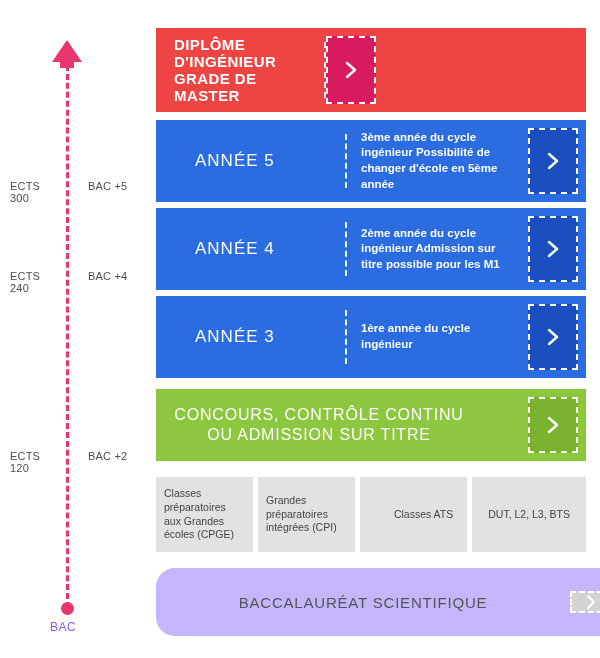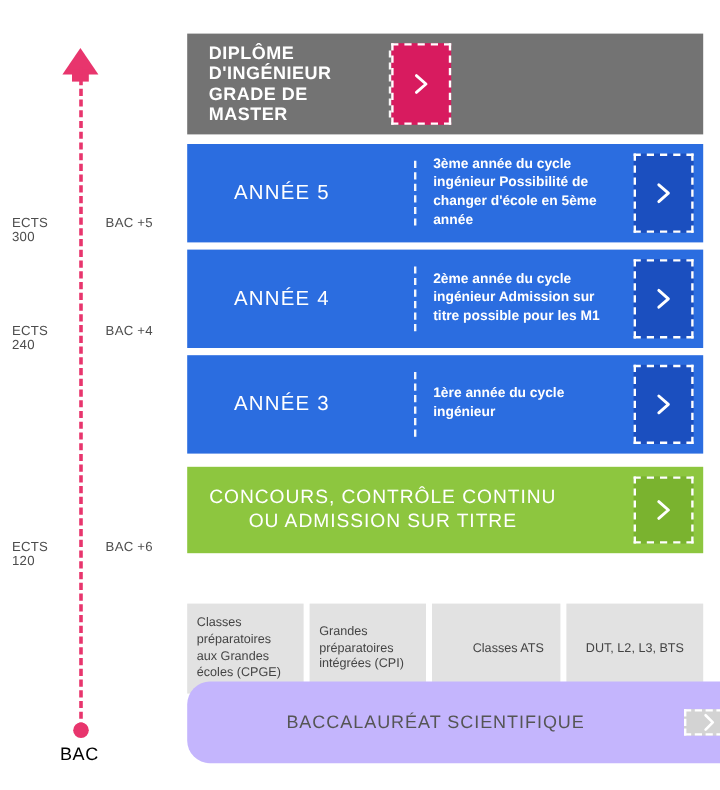--- a/index.html
+++ b/index.html
@@ -79,22 +79,22 @@
   .tick .bac {
     position: absolute;
     left: 88px;
     top: 0;
     text-align: left;
   }
   .bac-label {
     position: absolute;
     left: 50px;
     top: 592px;
-    font-size: 15px;
-    color: #000000;
+    font-size: 12px;
+    color: #8b5cf6;
     letter-spacing: .5px;
   }
 
   
   .rows {
     position: absolute;
     left: 156px;
     top: 0;
     width: 432px;
   }
@@ -137,21 +137,21 @@
     width: 50px;
     display: flex;
     align-items: center;
     justify-content: center;
     margin: 8px 8px 8px 0;
     border: 2px dashed #ffffff;
   }
   .chev-box svg { display: block; }
 
   
-  #row-master { background: #737373; height: 84px; top: 28px; }
+  #row-master { background: #ef4444; height: 84px; top: 28px; }
   #row-master .title { width: 168px; font-family: "Liberation Sans", sans-serif; font-size: 15px; font-weight: bold; letter-spacing: .4px; }
   #row-master .chev-box { background: #d81b5f; }
 
   
   .blue { background: #2b6de0; }
   .blue .title { width: 168px; font-size: 17px; letter-spacing: 1px; margin-left: 21px; }
   .blue .chev-box { background: #1b4fbf; }
 
   #row-a5 { height: 82px; top: 120px; }
   #row-a4 { height: 82px; top: 208px; }
@@ -179,21 +179,20 @@
   #row-concours .chev-box { background: #7ab32f; }
 
   
   .options {
     position: absolute;
     left: 0;
     top: 477px;
     width: 430px;
     display: flex;
     gap: 5px;
-    margin-top: 26px;
   }
   .option {
     background: #e2e2e2;
     height: 75px;
     display: flex;
     align-items: center;
     justify-content: center;
     text-align: center;
     padding: 4px 8px;
     font-size: 10.5px;
@@ -246,21 +245,21 @@
     <div class="tick" style="top:152px;">
       <span class="ects">ECTS 300</span>
       <span class="bac">BAC +5</span>
     </div>
     <div class="tick" style="top:242px;">
       <span class="ects">ECTS 240</span>
       <span class="bac">BAC +4</span>
     </div>
     <div class="tick" style="top:422px;">
       <span class="ects">ECTS 120</span>
-      <span class="bac">BAC +6</span>
+      <span class="bac">BAC +2</span>
     </div>
 
     <div class="bac-label">BAC</div>
   </div>
 
   <div class="rows">
 
     <div class="row" id="row-master">
       <div class="title">DIPLÔME D'INGÉNIEUR GRADE DE MASTER</div>
       <div class="divider"></div>

